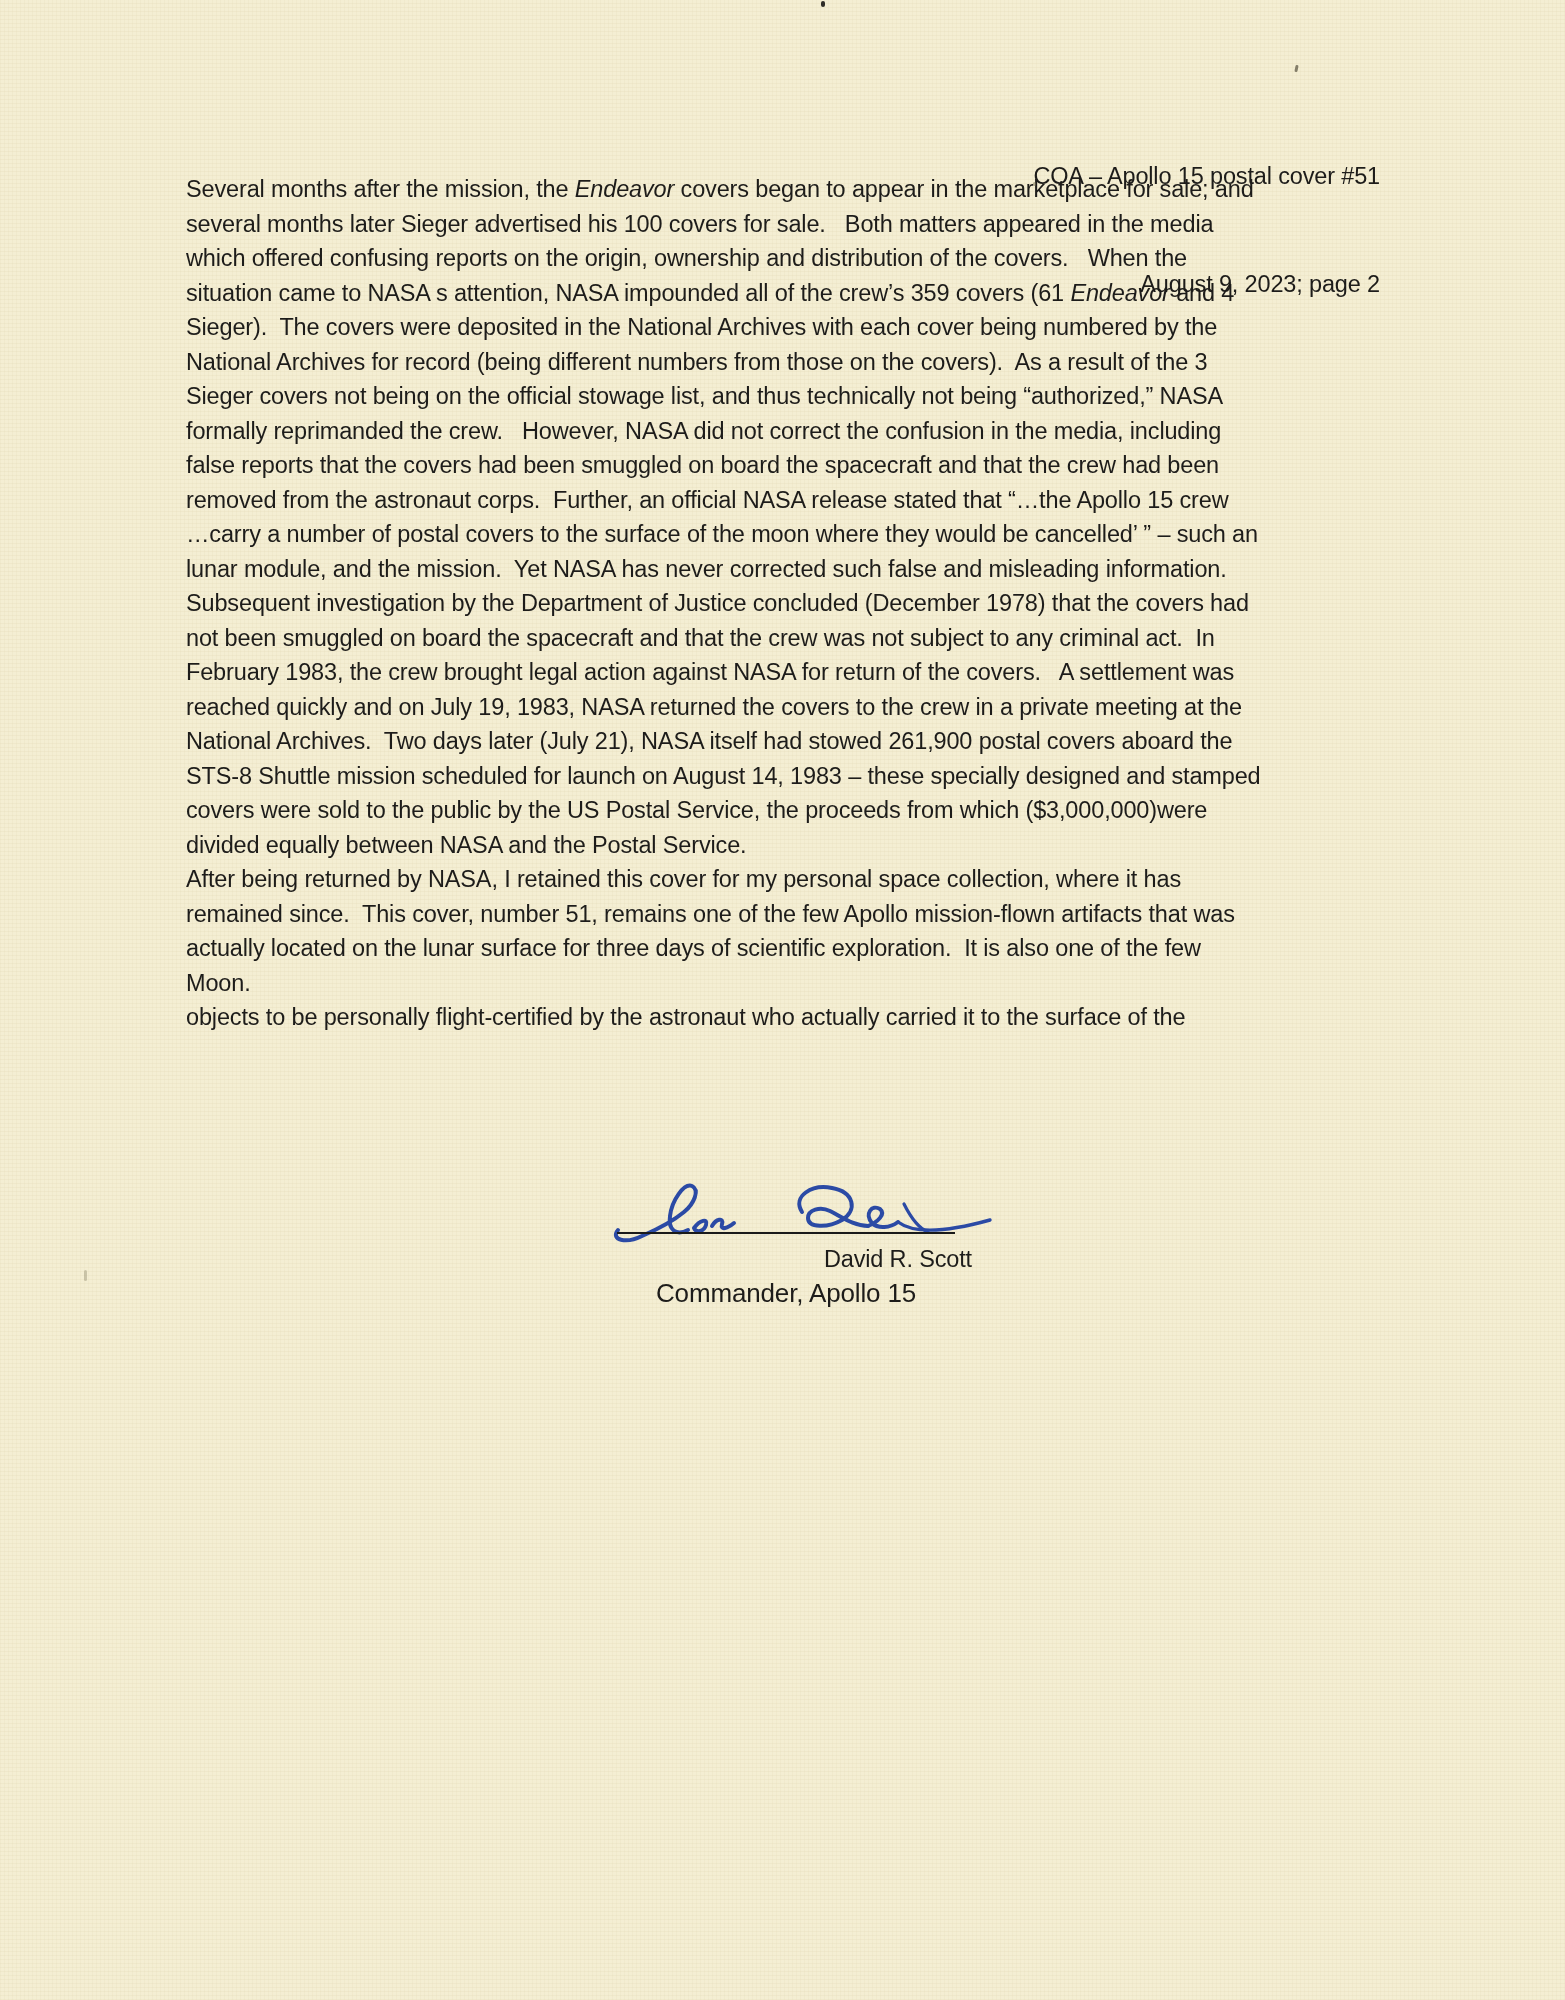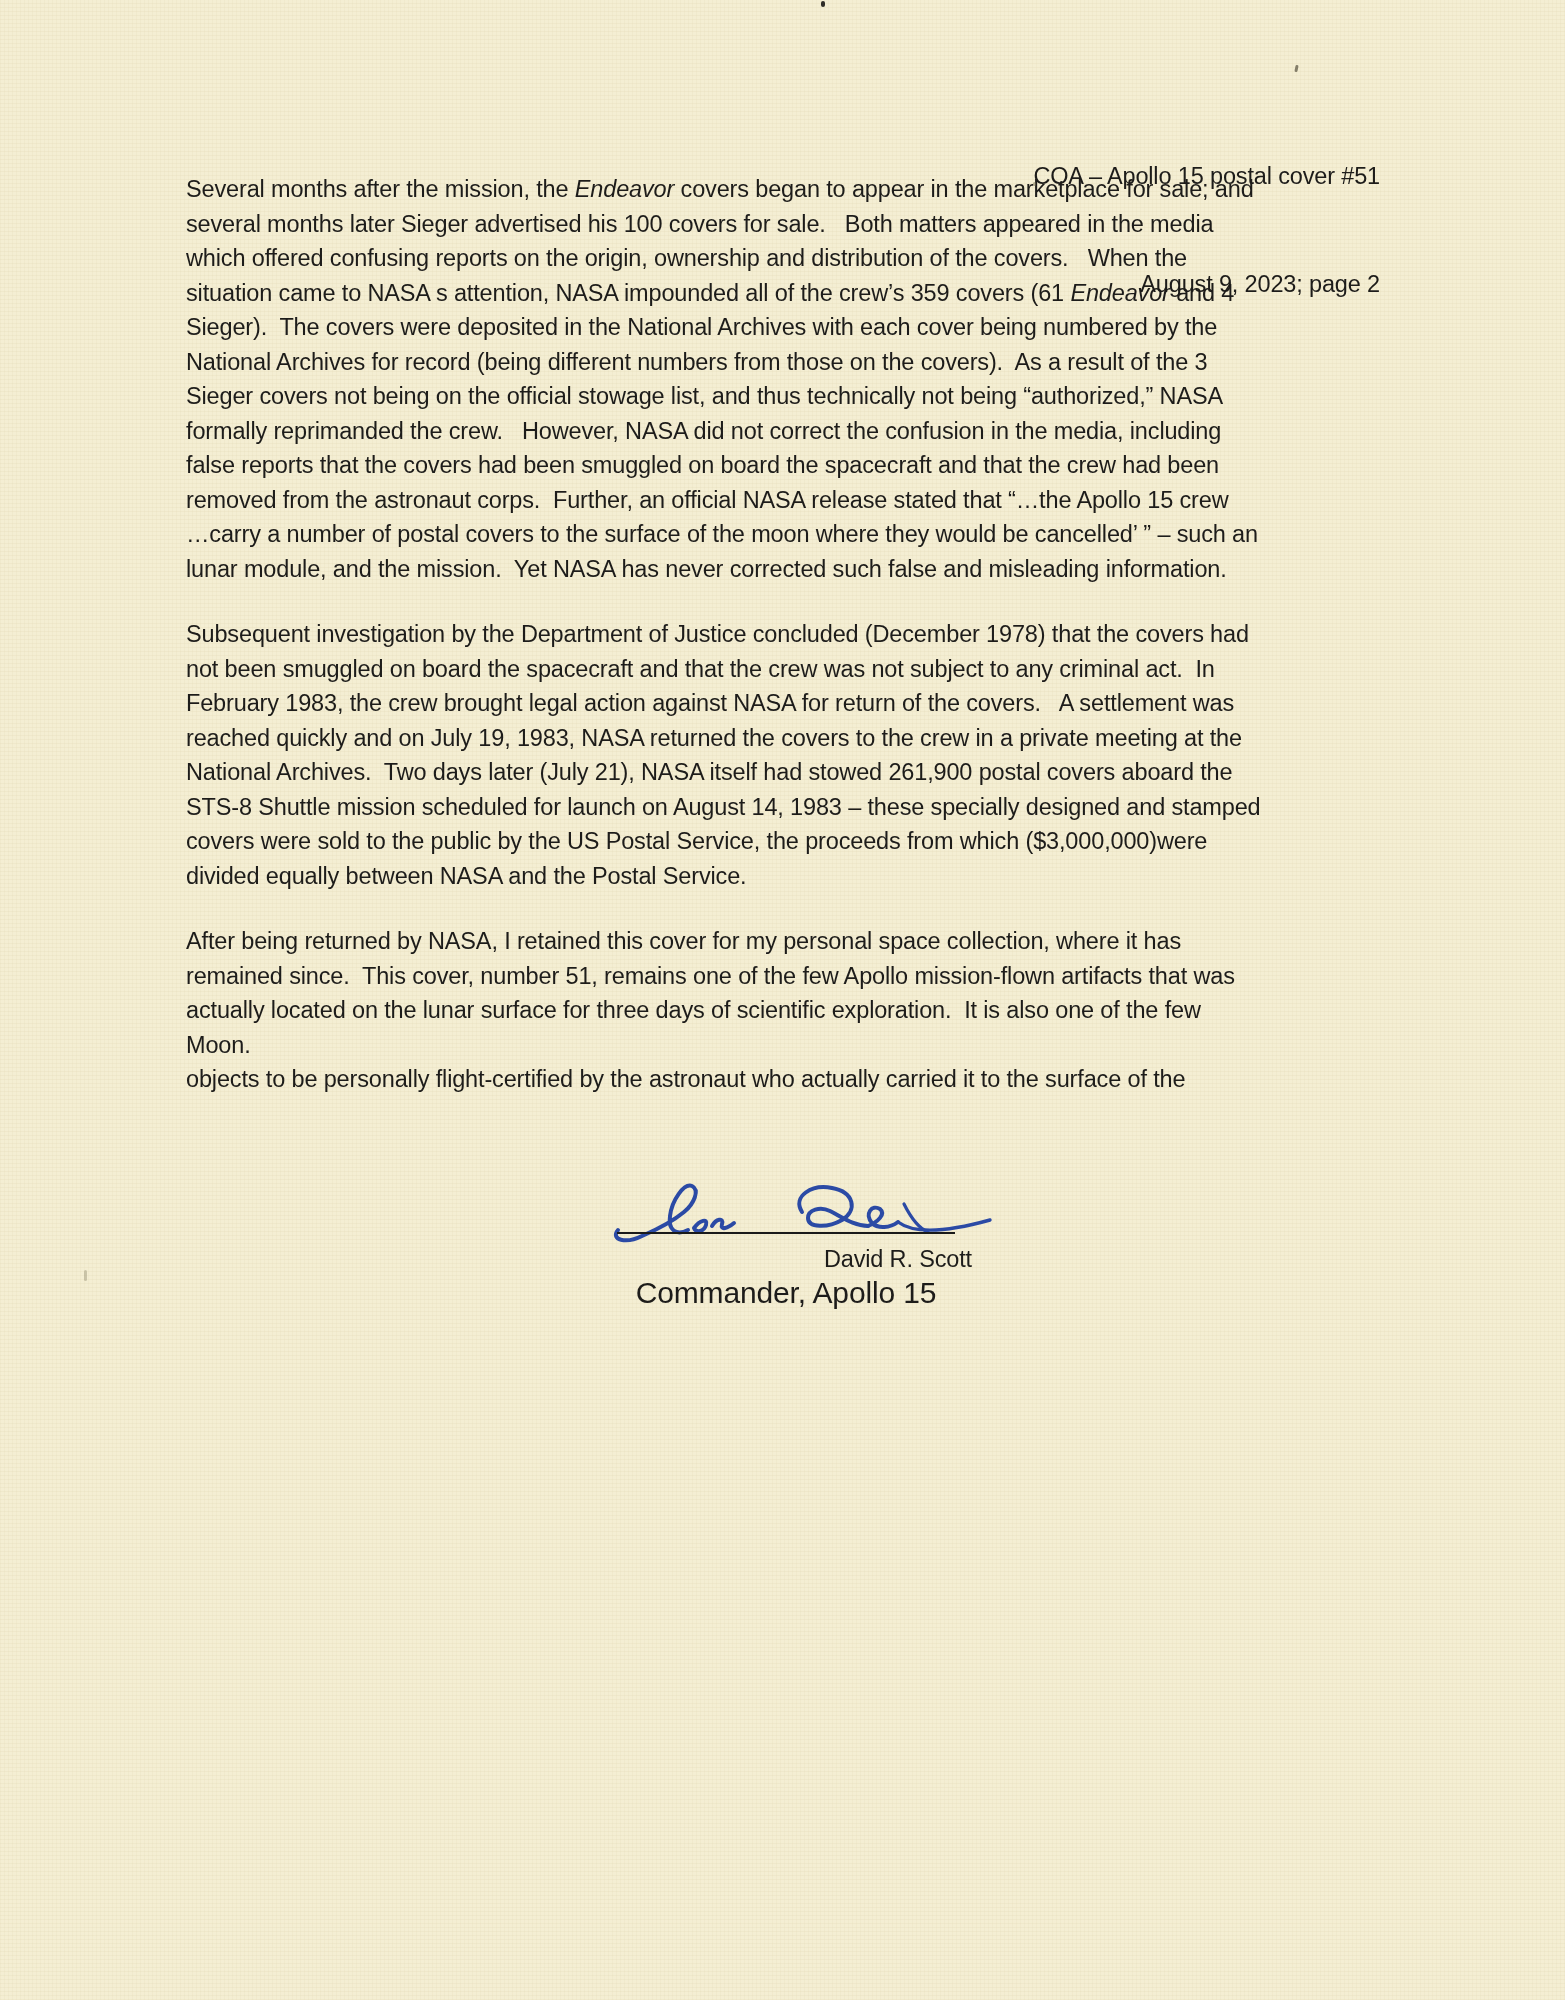--- a/index.html
+++ b/index.html
@@ -21,40 +21,40 @@
   }
   .header{
     position:absolute; top:86px; right:185px;
     text-align:right; font-size:23.5px; line-height:36px;
     letter-spacing:-0.15px; white-space:pre;
   }
   .body-text{
     position:absolute; left:186px; top:172px;
     font-size:23.5px; line-height:34.5px; letter-spacing:-0.15px;
   }
-  .paragraph + .paragraph{ margin-top:31px; }
+  .paragraph + .paragraph{ }
   .line{ white-space:pre; }
   .italic{ font-style:italic;text-align:center; }
   .sig-block{
     position:absolute; left:600px; top:1178px; width:372px;
   }
   .sig-ink{
     position:absolute; left:6px; top:0px; width:390px; height:82px;
   }
   .sig-line{
     position:absolute; left:17px; top:54px; width:338px; height:2px;
     background:var(--rule);
   }
   .sig-name{
     position:absolute; left:0; top:64px; width:372px;
     text-align:right; font-size:23.5px; line-height:34px; letter-spacing:-0.15px;
   }
   .sig-title{
     position:absolute; left:0; top:98px; width:372px;
-    text-align:center; font-size:30px; line-height:34px; letter-spacing:-0.15px;
+    text-align:center; font-size:26px; line-height:34px; letter-spacing:-0.15px;
   }
   .speck{ position:absolute; border-radius:2px; }
   .speck-1{ left:821px; top:1px; width:4px; height:6px; background:#2e2c26; }
   .speck-2{ left:1295px; top:65px; width:3px; height:7px; background:#55503f; opacity:.7; transform:rotate(12deg); }
   .speck-3{ left:1033px; top:182px; width:3px; height:4px; background:#7a7258; opacity:.55; }
   .speck-4{ left:84px; top:1270px; width:3px; height:11px; background:#8d8568; opacity:.4; }
 </style>
 </head>
 <body>
 

